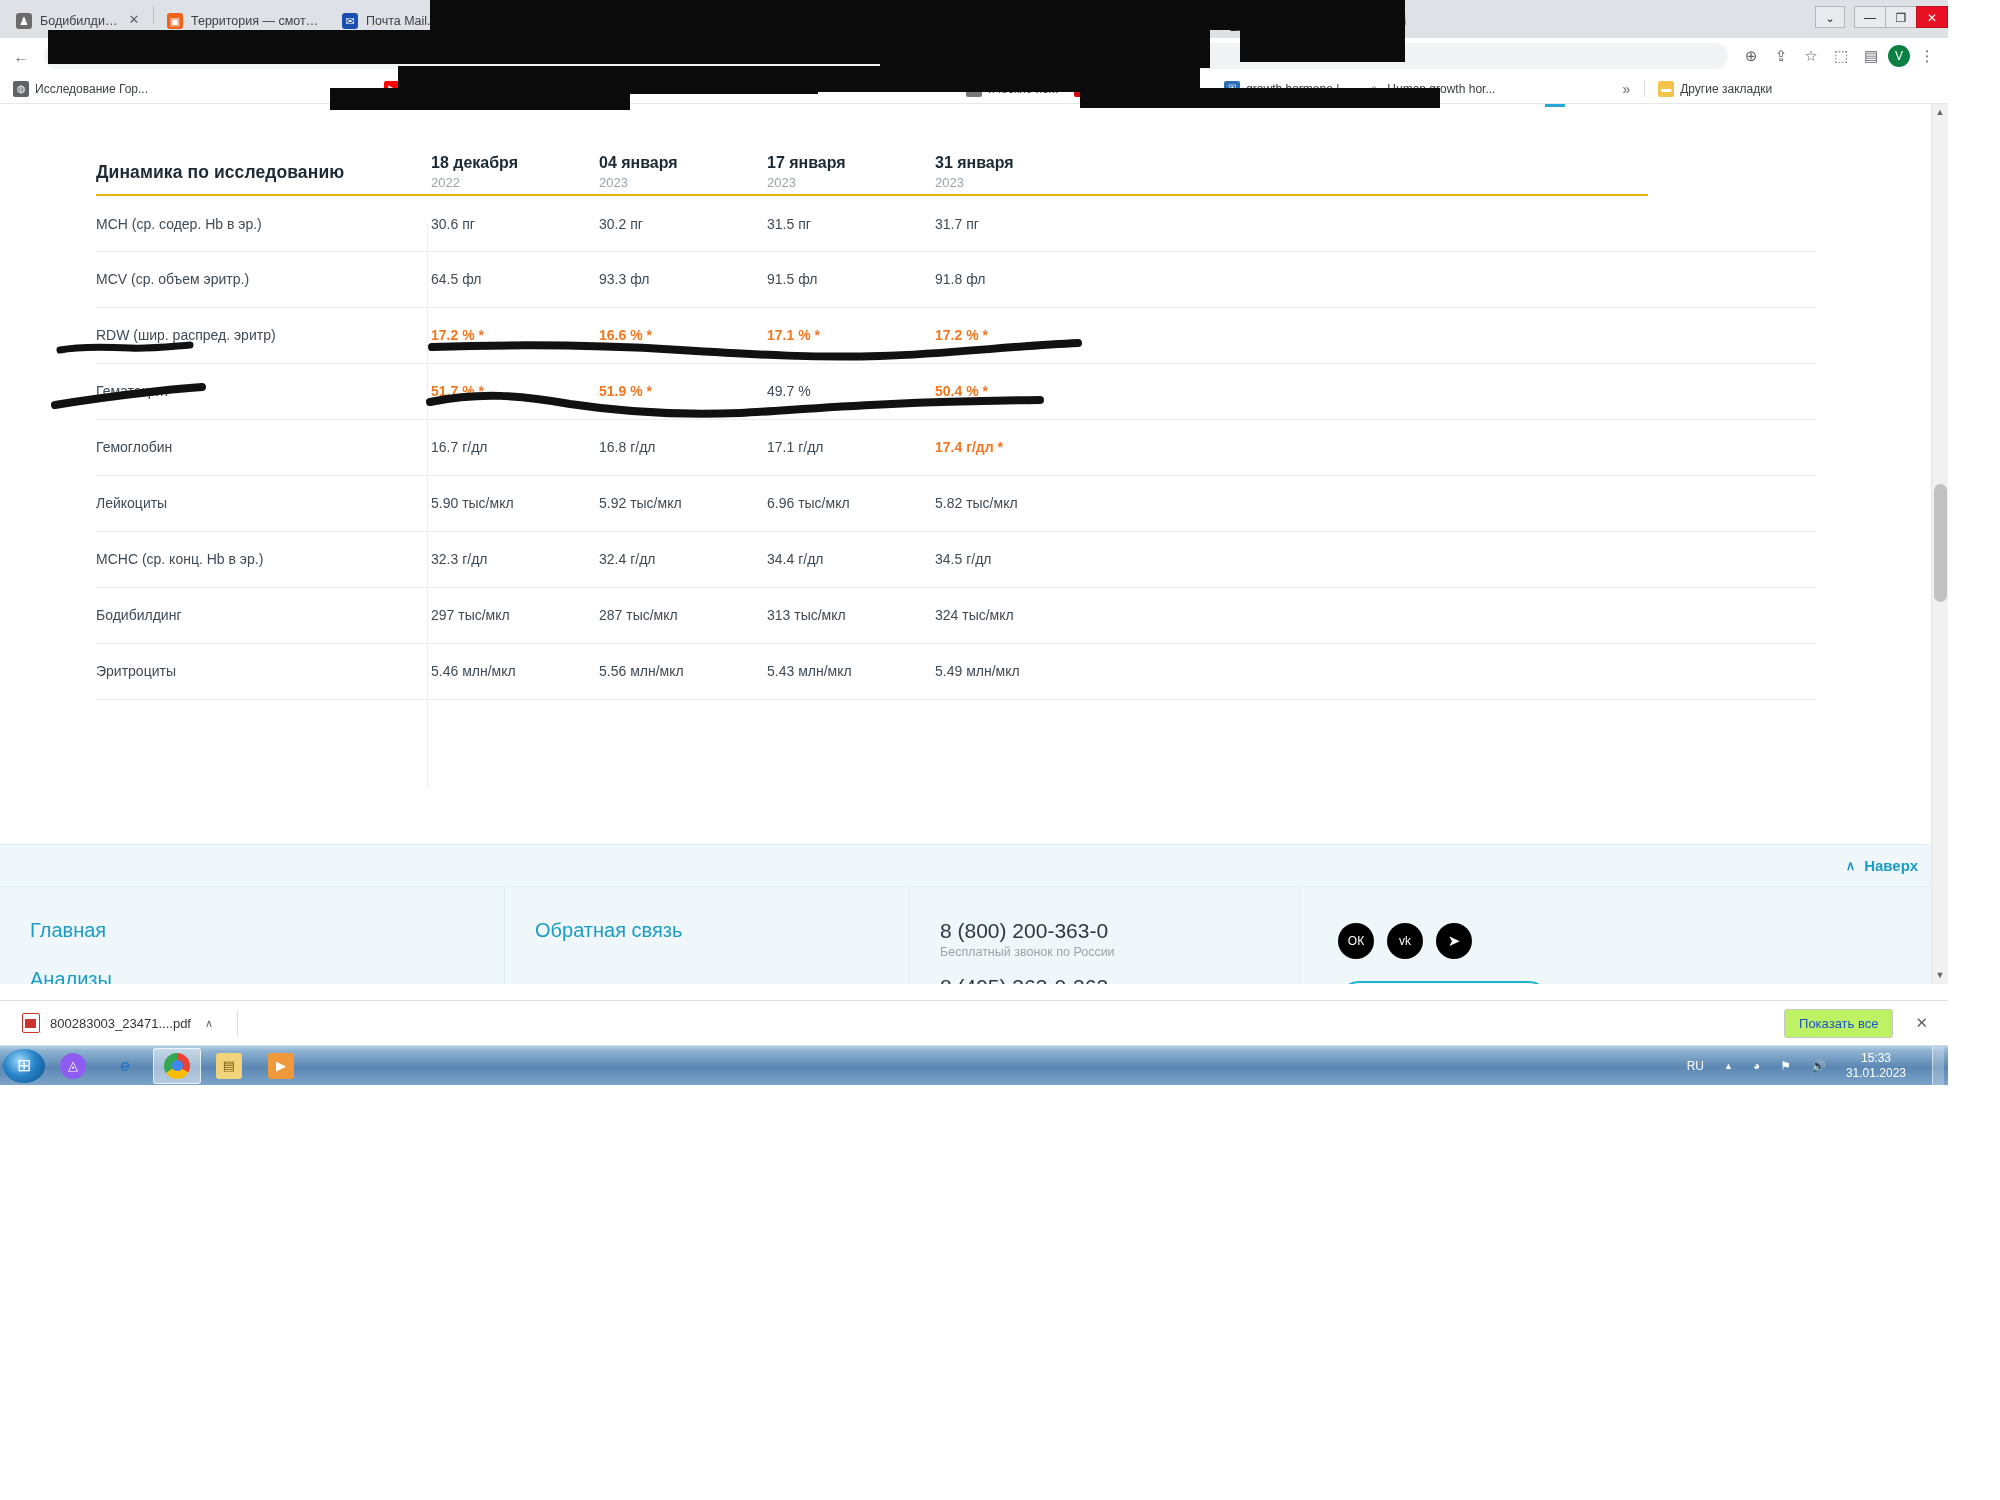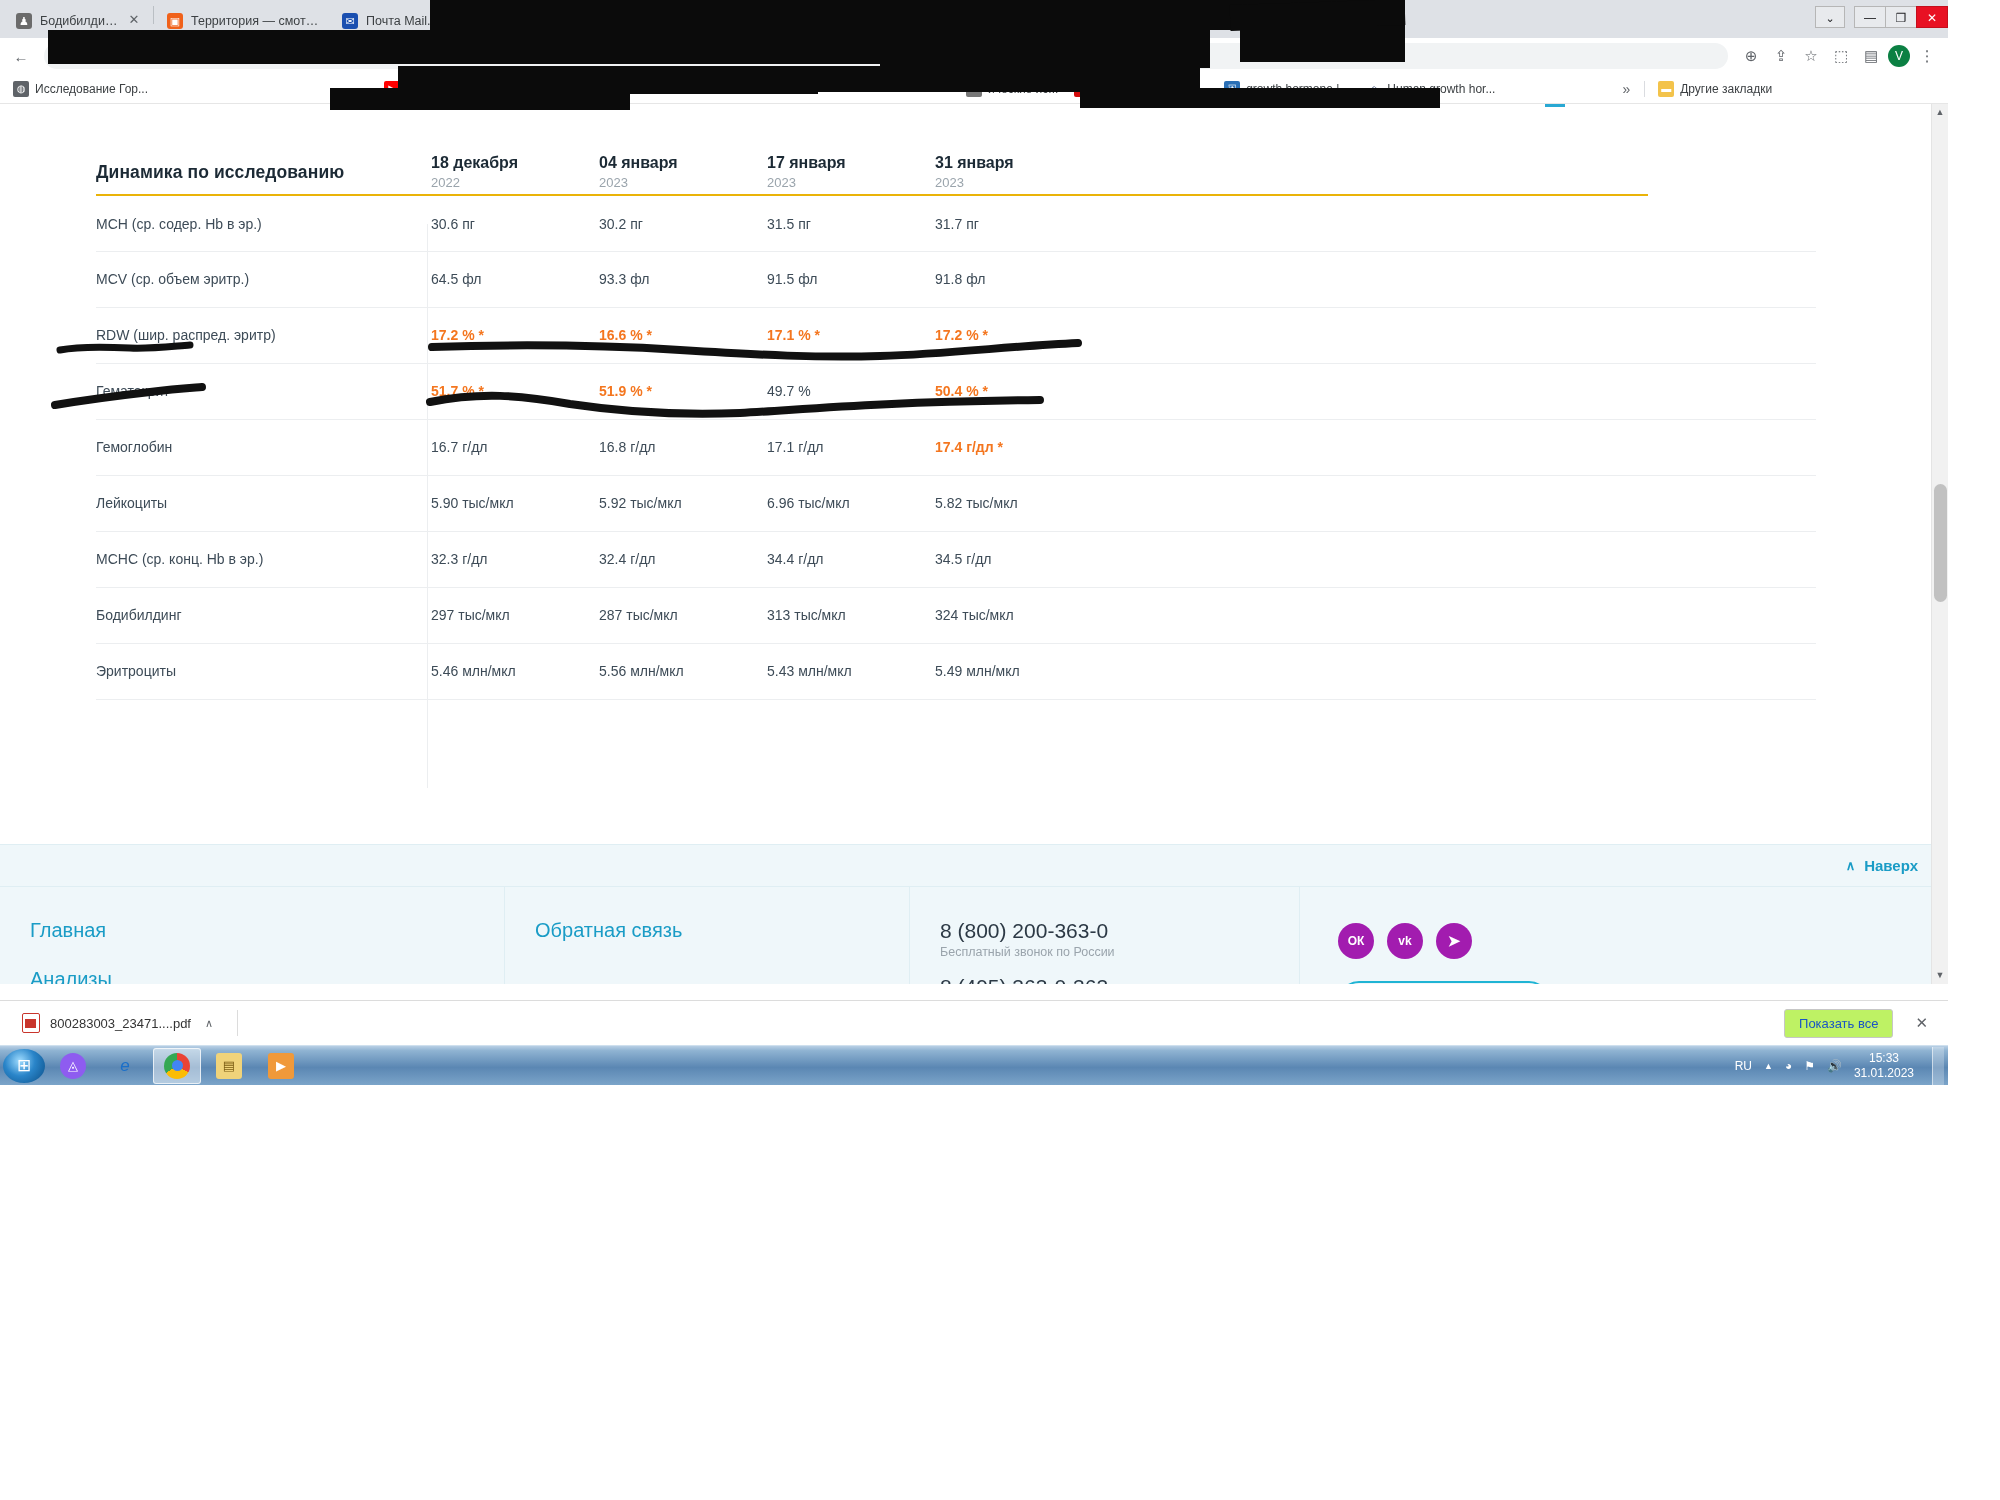--- a/index.html
+++ b/index.html
@@ -235,23 +235,23 @@
     margin-bottom: 26px;
   }
   .fhead { color: #1a9cc6; font-size: 20px; }
   .phone {
     font-size: 21px; color: #2c3945; margin-bottom: 2px;
   }
   .phone-note { font-size: 12.5px; color: #9aa4ac; margin-bottom: 16px; }
   .socials { display: flex; gap: 13px; margin-top: 4px; }
   .soc {
     width: 36px; height: 36px; border-radius: 50%;
-    background: #a21caf; color: #ffffff;
+    background: #000000; color: #ffffff;
     display: flex; align-items: center; justify-content: center;
-    font-size: 15px; font-weight: bold;
+    font-size: 15px; font-weight: normal;
   }
   .cta-btn {
     margin-top: 22px;
     width: 212px; height: 42px;
     border: 2px solid #1fb4d4; border-radius: 23px;
     background: transparent;
   }
 
   
   .pg-scroll {
@@ -318,21 +318,21 @@
     display: flex; align-items: center; justify-content: center;
     color: #fff; font-size: 17px;
   }
   .tb-app {
     width: 48px; height: 36px; margin-left: 4px;
     display: flex; align-items: center; justify-content: center;
   }
   .tb-app.active { background: rgba(255,255,255,.45); border: 1px solid rgba(255,255,255,.7); border-radius: 3px; }
   .circ { width: 26px; height: 26px; border-radius: 50%; display: flex; align-items: center; justify-content: center; font-size: 13px; color: #fff; }
   .tray {
-    margin-left: auto; display: flex; align-items: center; gap: 12px;
+    margin-left: auto; display: flex; align-items: center; gap: 20px;
     padding-right: 4px; color: #ffffff; font-size: 12px;
   }
   .tray .clock { text-align: center; line-height: 1.25; font-size: 12px; }
   .tray .showdesk { width: 12px; height: 38px; background: rgba(255,255,255,.25); border-left: 1px solid rgba(255,255,255,.55); margin-left: 6px; }
 
   
   .redact { position: absolute; background: #0b0b0b; }
   .scribble { position: absolute; }
 </style>
 </head>

